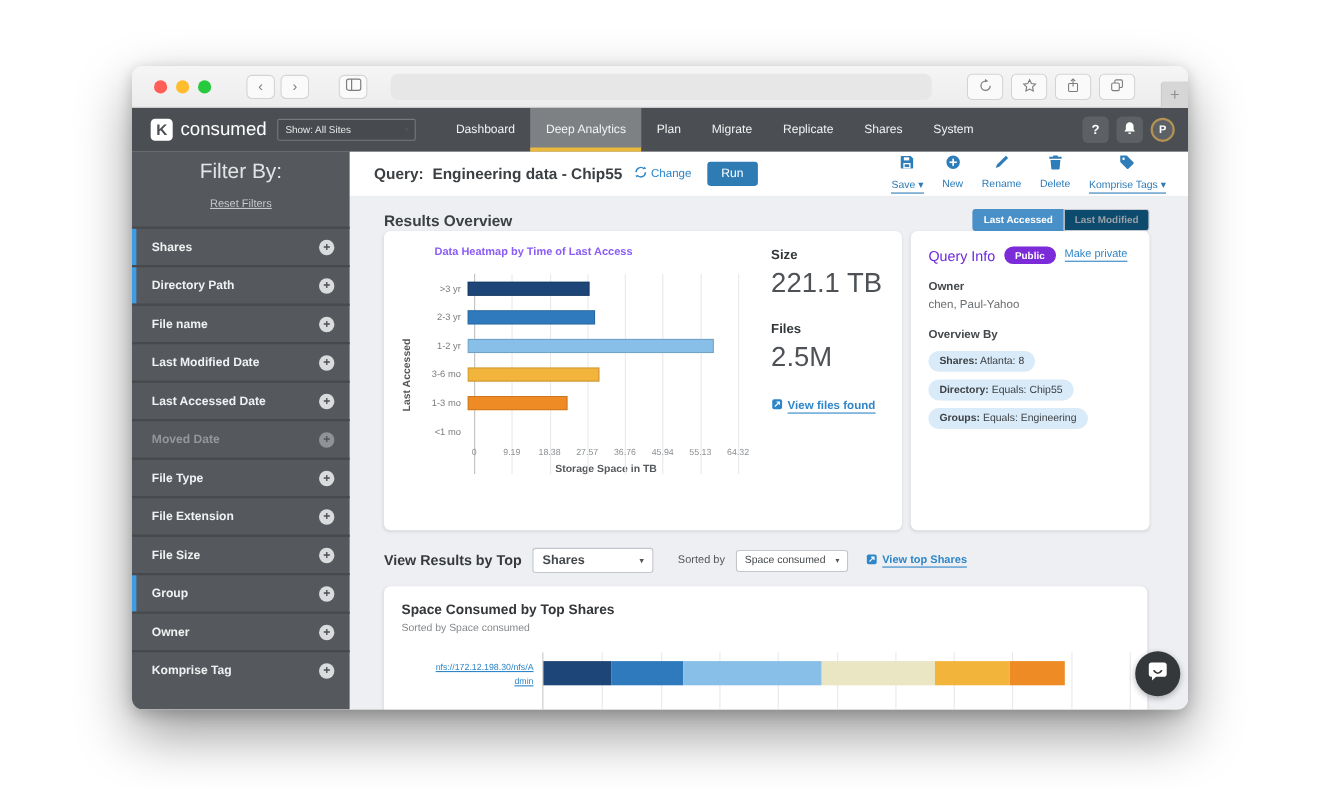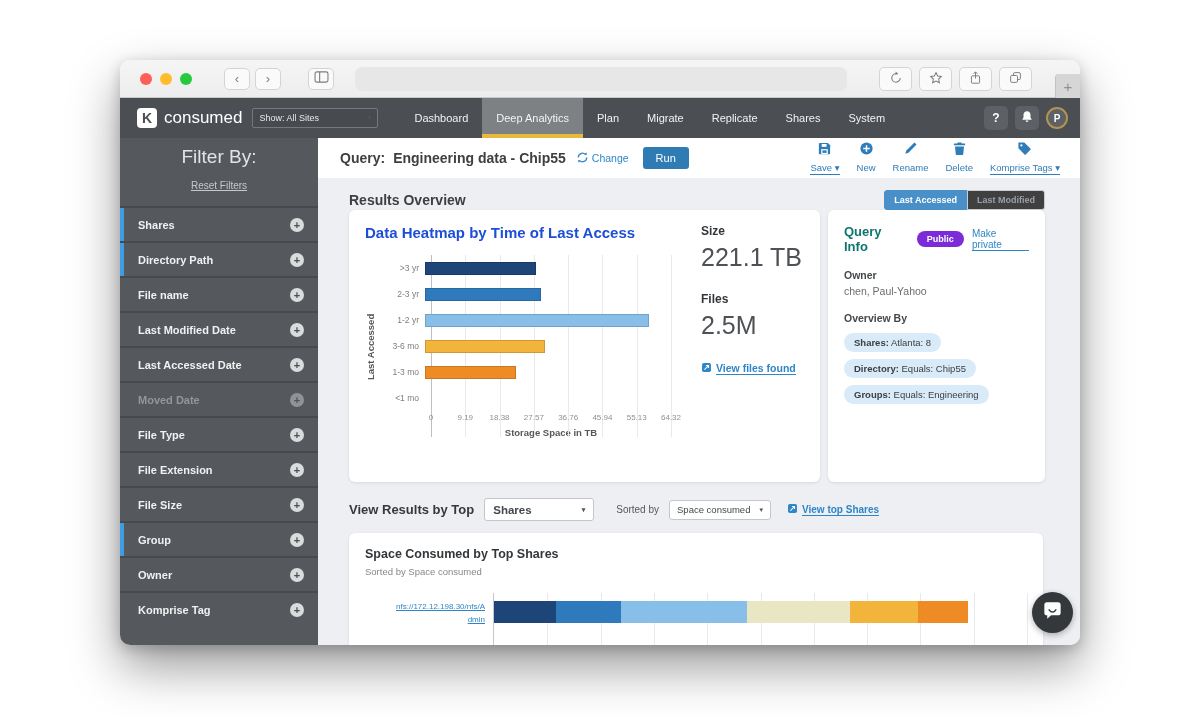--- a/index.html
+++ b/index.html
@@ -57,29 +57,29 @@
   .run-btn { margin-left:14px; background:#2f7cb5; color:#fff; font-size:11px; border:none; border-radius:3px; padding:5px 13px; }
   .q-actions { margin-left:auto; display:flex; gap:17px; }
   .action { display:flex; flex-direction:column; align-items:center; gap:2px; color:#2e7cb8; }
   .action .lbl { font-size:9.5px; white-space:nowrap; }
   .action .lbl.u { border-bottom:1px solid #2e7cb8; padding-bottom:1px; }
 
   .scroll { padding:12px 35px 0 31px; flex:1; }
   .results-head { display:flex; align-items:center; justify-content:space-between; }
   .rh-title { font-size:14px; font-weight:bold; color:#3d4043; }
   .toggle { display:flex; }
-  .tg { font-size:9px; font-weight:bold; padding:4px 9px; border:1px solid #c9cdd2; background:#404040; color:#9aa0a6; }
+  .tg { font-size:9px; font-weight:bold; padding:4px 9px; border:1px solid #c9cdd2; background:#0c4a6e; color:#9aa0a6; }
   .tg.active { background:#4a90c8; border-color:#4a90c8; color:#fff; }
   .tg:first-child{border-radius:3px 0 0 3px}.tg:last-child{border-radius:0 3px 3px 0}
 
   .cards { display:flex; gap:8px; }
   .card { background:#fff; border-radius:6px; box-shadow:0 1px 3px rgba(0,0,0,.10); }
   .card-main { width:471px; height:272px; padding:14px 0 0 16px; display:flex; flex-shrink:0; }
   .chart-zone { width:312px; }
-  .chart-title { font-size:15px; font-weight:bold; color:#1d4ed8; }
+  .chart-title { font-size:10px; font-weight:bold; color:#8b5cf6;margin-left:30px; }
   .hm-wrap { display:flex; margin-top:14px; }
   .hm-ylabel { writing-mode:vertical-rl; transform:rotate(180deg); font-size:9.5px; color:#55585b; font-weight:bold; text-align:center; width:14px; }
   .hm-plot { flex:1; position:relative; }
   .hm-grid { position:absolute; left:52px; right:6px; top:0; height:182px; }
   .gline { position:absolute; top:0; bottom:0; width:1px; background:#e8e9ea; }
   .gline.axis { background:#bdbfc1; }
   .hm-row { display:flex; align-items:center; height:26px; position:relative; }
   .hm-cat { width:46px; text-align:right; padding-right:6px; font-size:8.5px; color:#7a7d80; }
   .hm-track { flex:1; height:100%; display:flex; align-items:center; margin-right:6px; }
   .hm-bar { height:13px; box-shadow:inset 0 0 0 1px rgba(0,0,0,.15); }
@@ -88,21 +88,21 @@
   .xlabel { margin:2px 6px 0 52px; text-align:center; font-size:9.5px; font-weight:bold; color:#55585b; }
 
   .summary { flex:1; padding:0 8px 0 24px; }
   .sum-label { font-size:12px; font-weight:bold; color:#33373a; }
   .sum-value { font-size:25px; color:#4e5256; font-weight:300; margin:5px 0 20px; }
   .view-link { display:flex; gap:4px; align-items:center; color:#2e86c8; font-size:10.5px; font-weight:bold; margin-top:22px; }
   .view-link .txt { border-bottom:1px solid #2e86c8; }
 
   .card-info { flex:1; height:272px; padding:14px 16px; }
   .qi-head { display:flex; align-items:center; gap:8px; }
-  .qi-title { font-size:13px; font-weight:bold; color:#0f766e; }
+  .qi-title { font-size:13px; font-weight:normal; color:#6d28d9; }
   .badge { background:#7c2bd9; color:#fff; font-size:9px; font-weight:bold; padding:3px 10px; border-radius:9px; }
   .mk-private { color:#2e86c8; font-size:10px; border-bottom:1px solid #2e86c8; }
   .qi-sec-label { font-size:10.5px; font-weight:bold; color:#44484b; margin-top:15px; }
   .qi-owner { font-size:10.5px; color:#6a6e72; margin-top:4px; }
   .chips { margin-top:9px; display:flex; flex-direction:column; gap:7px; align-items:flex-start; }
   .chip { background:#d9eaf8; border-radius:10px; padding:4px 10px; font-size:9.5px; color:#3c4043; white-space:nowrap; }
 
   .vr-row { display:flex; align-items:center; margin-top:16px; gap:10px; }
   .vr-label { font-size:13px; font-weight:bold; color:#36393c; }
   .select { background:#fff; border:1px solid #c3c7cc; border-radius:3px; display:flex; align-items:center; justify-content:space-between; color:#44484b; }

